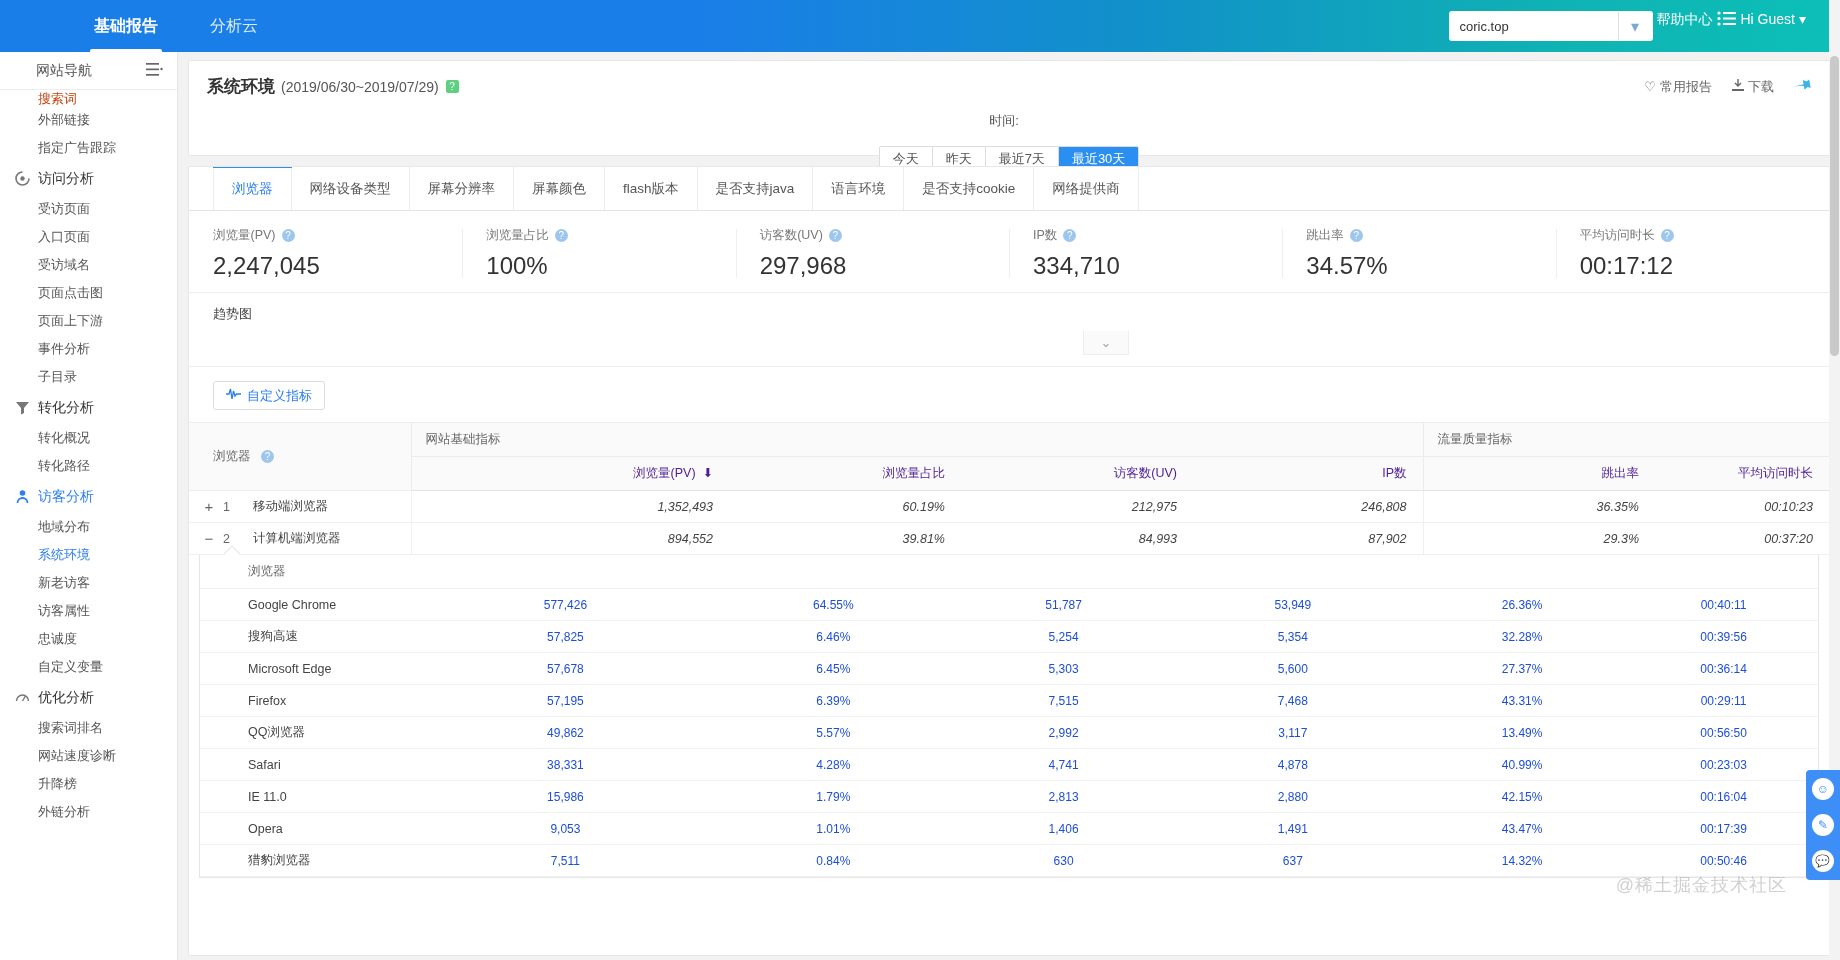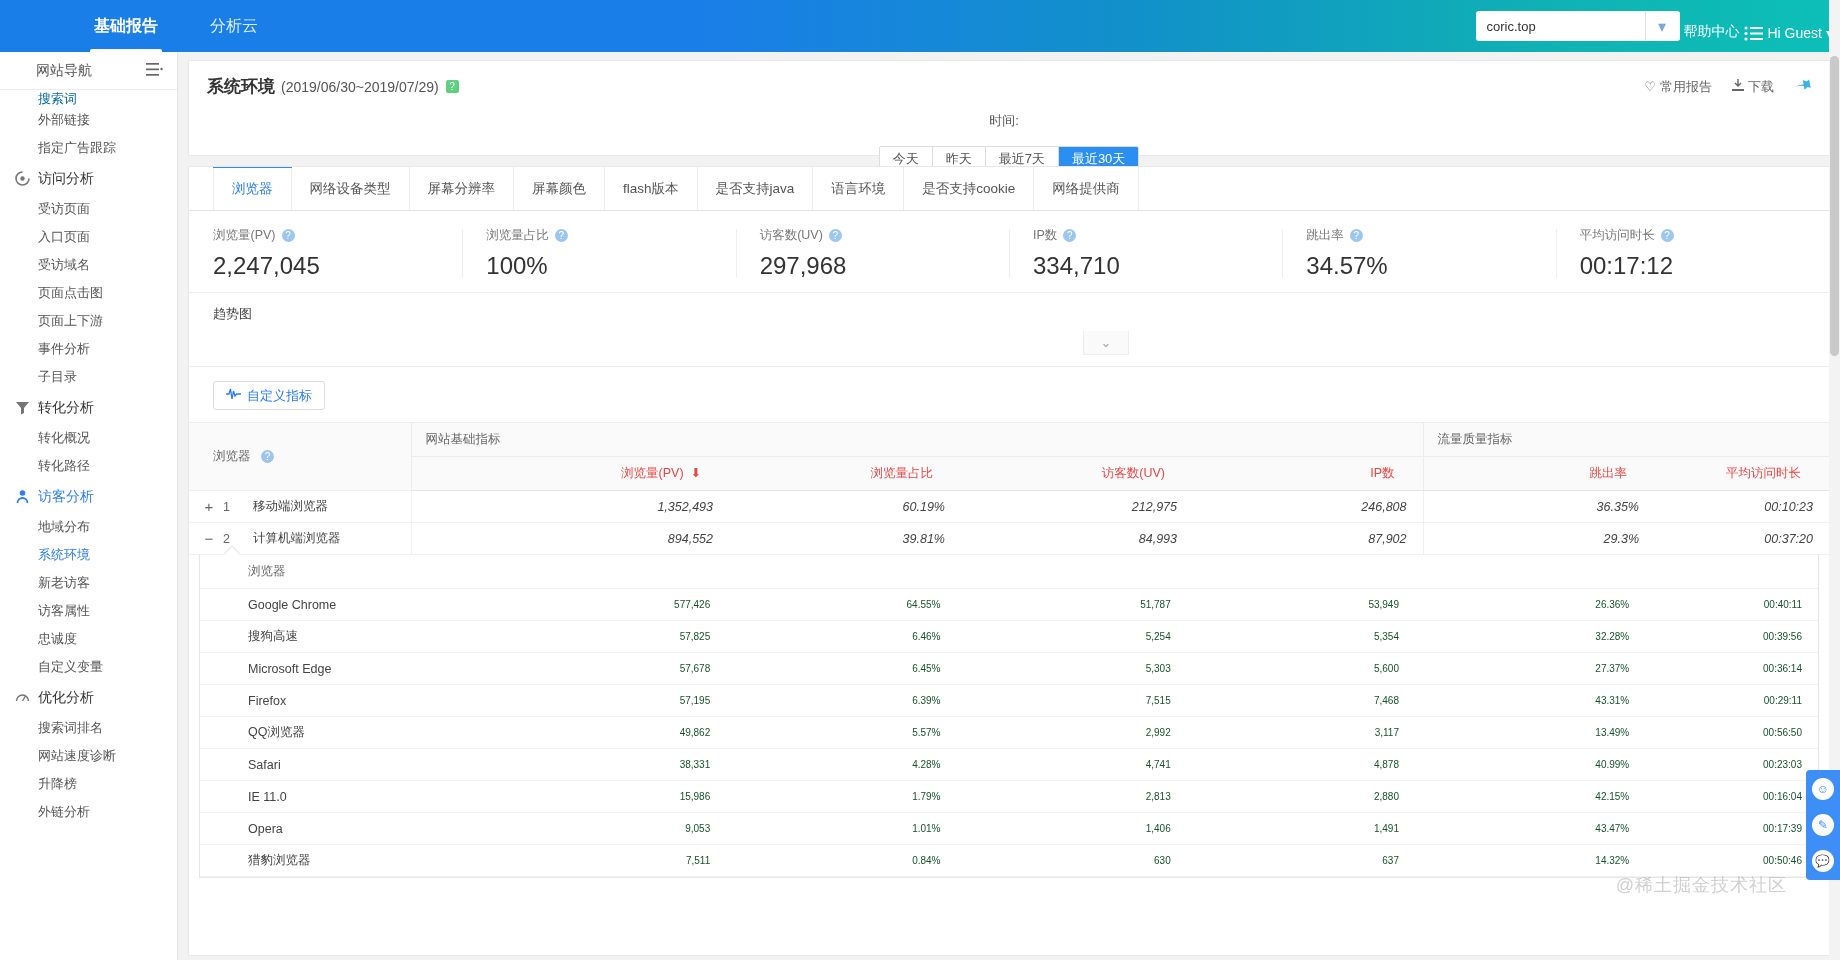--- a/index.html
+++ b/index.html
@@ -42,22 +42,22 @@
     color: rgba(255,255,255,0.85); font-size: 16px; cursor: pointer;
     position: relative;
   }
   .topnav-item.active { color: #fff; font-weight: bold; }
   .topnav-item.active::after {
     content: ""; position: absolute; left: 22px; right: 22px; bottom: 0;
     height: 3px; background: #fff; border-radius: 2px 2px 0 0;
   }
 
   .top-right {
-    margin-left: auto; display: flex; align-items: flex-end;
-    padding-right: 7px; gap: 4px;
+    margin-left: auto; display: flex; align-items: flex-start;
+    padding-right: 34px; gap: 4px;
   }
   .site-select {
     width: 204px; height: 30px; background: #fff; border-radius: 3px;
     display: flex; align-items: center; position: relative; cursor: pointer;
     border: 1px solid rgba(255,255,255,0.4);
   }
   .site-select .val { padding-left: 10px; font-size: 13px; color: #333; }
   .site-select .caret {
     position: absolute; right: 0; top: 0; bottom: 0; width: 34px;
     display: flex; align-items: center; justify-content: center;
@@ -85,21 +85,21 @@
     height: 33px; padding-left: 14px; font-size: 14px; color: #333;
     cursor: pointer;
   }
   .side-group.active { color: #2a7ef0; }
   .side-group .gicon { width: 16px; height: 16px; display: flex; align-items: center; justify-content: center; color: #2a7ef0; }
   .side-item {
     height: 28px; display: flex; align-items: center; padding-left: 38px;
     font-size: 13px; color: #555; cursor: pointer;
   }
   .side-item.active { color: #2a7ef0; }
-  .side-item.clipped { height: 14px; overflow: hidden; color: #0369a1; font-family: Liberation Mono, monospace; }
+  .side-item.clipped { height: 14px; overflow: hidden; color: #c2410c; font-family: Liberation Mono, monospace; }
 
   
   .main {
     position: absolute; left: 178px; top: 52px;
     width: 1662px; height: 908px; overflow: hidden;
     background: #f2f2f2;
   }
   .panel-top {
     margin: 8px 10px 0 10px; background: #fff; border: 1px solid #e8e8e8;
     height: 96px; position: relative;
@@ -191,21 +191,21 @@
     background: #fafafa; border-top: 1px solid #ececec; border-bottom: 1px solid #ececec;
     font-size: 12.5px; color: #666; text-align: left; height: 34px; padding: 0 14px;
   }
   .grp-row th.dim {
     border-right: 1px solid #ececec; vertical-align: middle;
     background: #fafafa; text-align: left; padding-left: 24px;
   }
   .grp-row th.sep { border-left: 1px solid #ececec; }
   .sub-row th {
     background: #fafafa; border-bottom: 1px solid #e4e4e4;
-    font-size: 12.5px; color: #ef4444; height: 34px; text-align: right; padding: 0 28px;
+    font-size: 12.5px; color: #4c1d95; height: 34px; text-align: right; padding: 0 16px;
   }
   .sub-row th.sep { border-left: 1px solid #ececec; }
   td.num { text-align: right; padding: 0 16px; font-size: 12.5px; color: #444; font-style: italic; }
   tr.data-row td { height: 32px; border-bottom: 1px solid #f0f0f0; }
   tr.data-row td.namecell {
     text-align: left; padding-left: 12px; font-size: 12.5px; color: #444;
     border-right: 1px solid #f0f0f0;
   }
   td.sep { border-left: 1px solid #f0f0f0; }
   .expander {
@@ -223,21 +223,21 @@
   .nested-box {
     margin: 0 10px 0 10px; border: 1px solid #e6e6e6; border-top: none;
     background: #fff; position: relative;
   }
   .nested-head {
     height: 34px; display: flex; align-items: center; padding-left: 48px;
     font-size: 12.5px; color: #666; border-bottom: 1px solid #f0f0f0;
   }
   .nested-row { display: flex; height: 32px; align-items: center; border-bottom: 1px solid #f3f3f3; }
   .nested-row .c-name { width: 222px; padding-left: 48px; font-size: 12.5px; color: #444; }
-  .nested-row .c-n { text-align: right; font-size: 10px; color: #14532d; padding-right: 16px; }
+  .nested-row .c-n { text-align: center; font-size: 12px; color: #1d4ed8; padding-right: 16px; }
 
   .caret-notch {
     position: absolute; left: 26px; top: -7px; width: 12px; height: 12px;
     background: #fff; border-left: 1px solid #e6e6e6; border-top: 1px solid #e6e6e6;
     transform: rotate(45deg);
   }
 
   
   .float-widget {
     position: absolute; right: 0; top: 718px; width: 34px;

